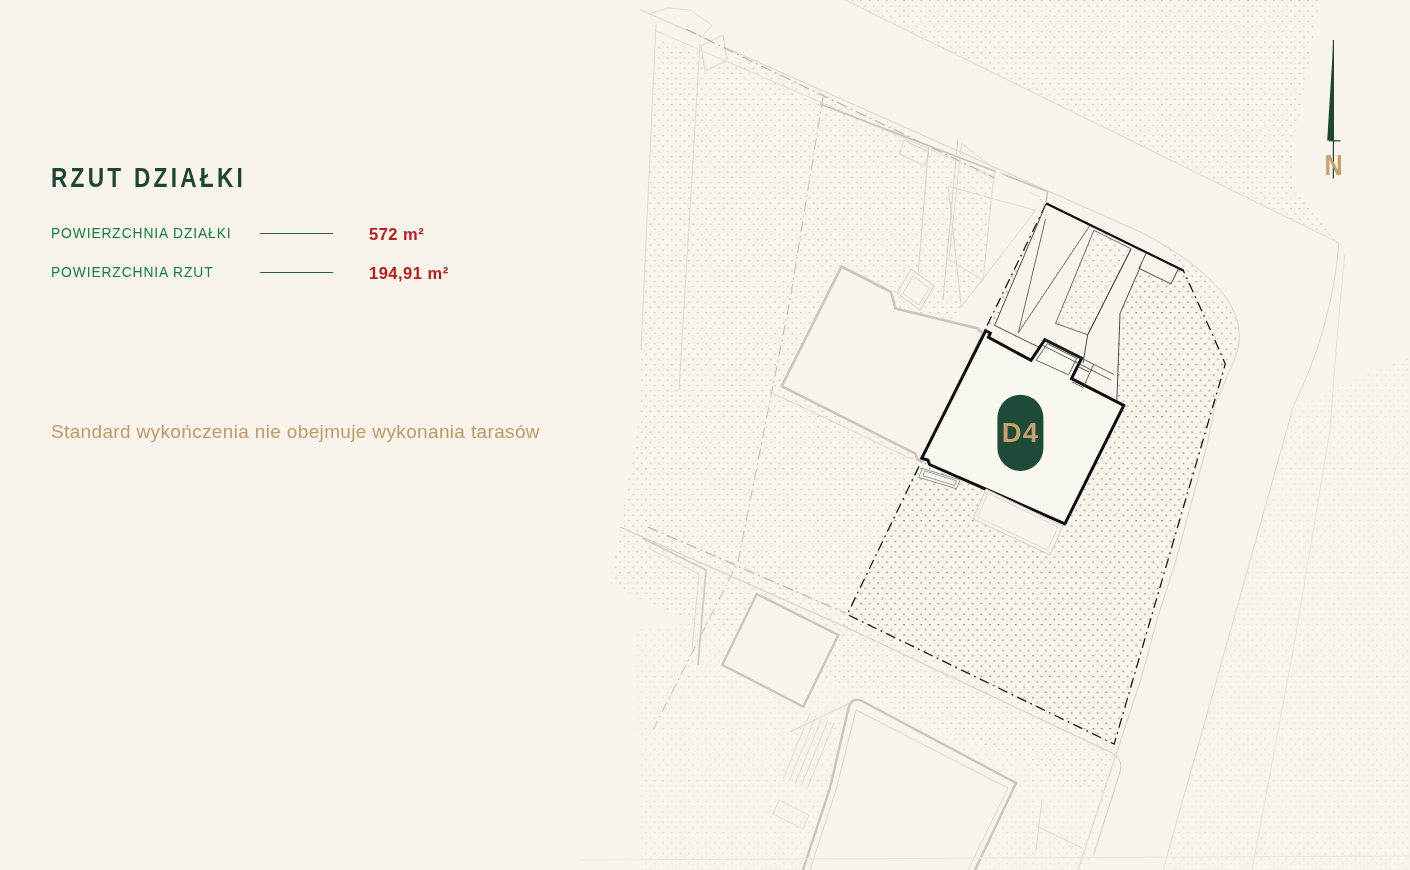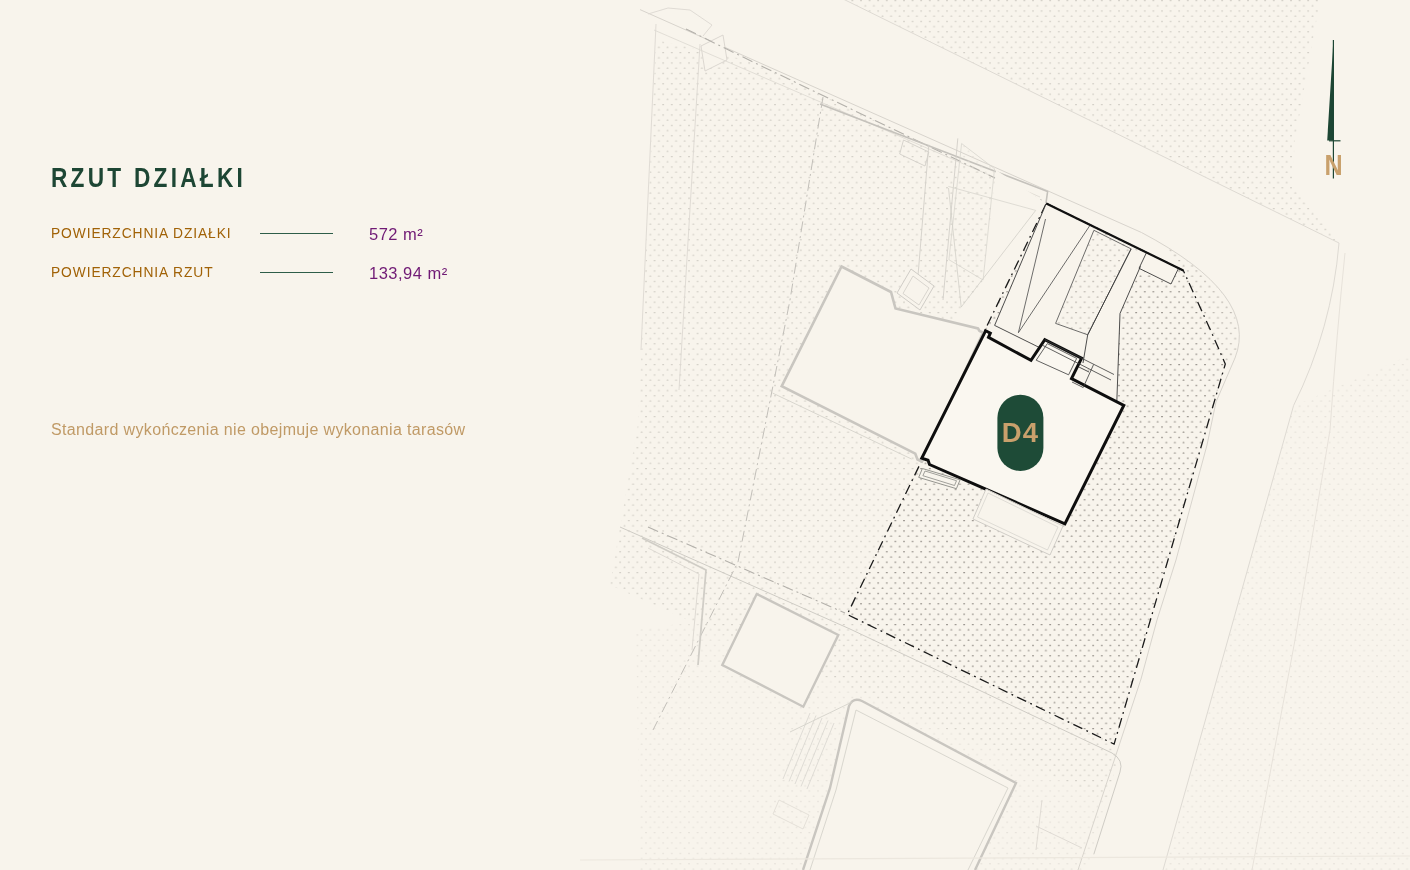--- a/index.html
+++ b/index.html
@@ -1,40 +1,40 @@
 <!DOCTYPE html>
 <html><head>
 <meta charset="utf-8">
 <style>
   html,body{margin:0;padding:0;}
   body{width:1410px;height:870px;overflow:hidden;background:#f8f4ec;position:relative;
        font-family:"Liberation Sans", sans-serif;}
   .title{position:absolute;left:51px;top:162px;font-size:28px;font-weight:700;color:#1d4634;
          letter-spacing:4px;transform:scaleX(0.81);transform-origin:left top;white-space:nowrap;}
-  .lbl{position:absolute;font-size:13.8px;font-weight:400;color:#a16207;letter-spacing:0.9px;white-space:nowrap;}
-  .val{position:absolute;font-size:16.5px;font-weight:400;color:#701a75;letter-spacing:0.5px;white-space:nowrap;}
-  .note{position:absolute;left:51px;top:421px;font-size:16px;color:#c09a66;letter-spacing:0.35px;white-space:nowrap;}
+  .lbl{position:absolute;font-size:13.8px;font-weight:400;color:#15803d;letter-spacing:0.9px;white-space:nowrap;}
+  .val{position:absolute;font-size:16.5px;font-weight:700;color:#b91c1c;letter-spacing:0.5px;white-space:nowrap;}
+  .note{position:absolute;left:51px;top:421px;font-size:19px;color:#c09a66;letter-spacing:0.35px;white-space:nowrap;}
   .rule{position:absolute;height:0;border-top:1.3px solid #2e5d49;width:73px;left:260px;}
 </style>
 </head>
 <body>
 
 <div class="title">RZUT DZIAŁKI</div>
 
 <div class="lbl" style="left:51px;top:226px;">POWIERZCHNIA DZIAŁKI</div>
 
 <div class="rule" style="top:232.5px;"></div>
 
 <div class="val" style="left:369px;top:225px;">572 m²</div>
 
 <div class="lbl" style="left:51px;top:265px;">POWIERZCHNIA RZUT</div>
 
 <div class="rule" style="top:272px;"></div>
 
-<div class="val" style="left:369px;top:264px;">133,94 m²</div>
+<div class="val" style="left:369px;top:264px;">194,91 m²</div>
 
 <div class="note">Standard wykończenia nie obejmuje wykonania tarasów</div>
 
 <svg width="1410" height="870" viewBox="0 0 1410 870" style="position:absolute;left:0;top:0;">
 <defs>
 <pattern id="dots" width="8.6" height="10.4" patternUnits="userSpaceOnUse">
   <rect x="0" y="0" width="2" height="1.2" rx="0.6" fill="#918c85"></rect>
   <rect x="4.3" y="5.2" width="2" height="1.2" rx="0.6" fill="#918c85"></rect>
 </pattern>
 <pattern id="dotslight" width="8.6" height="10.4" patternUnits="userSpaceOnUse">

